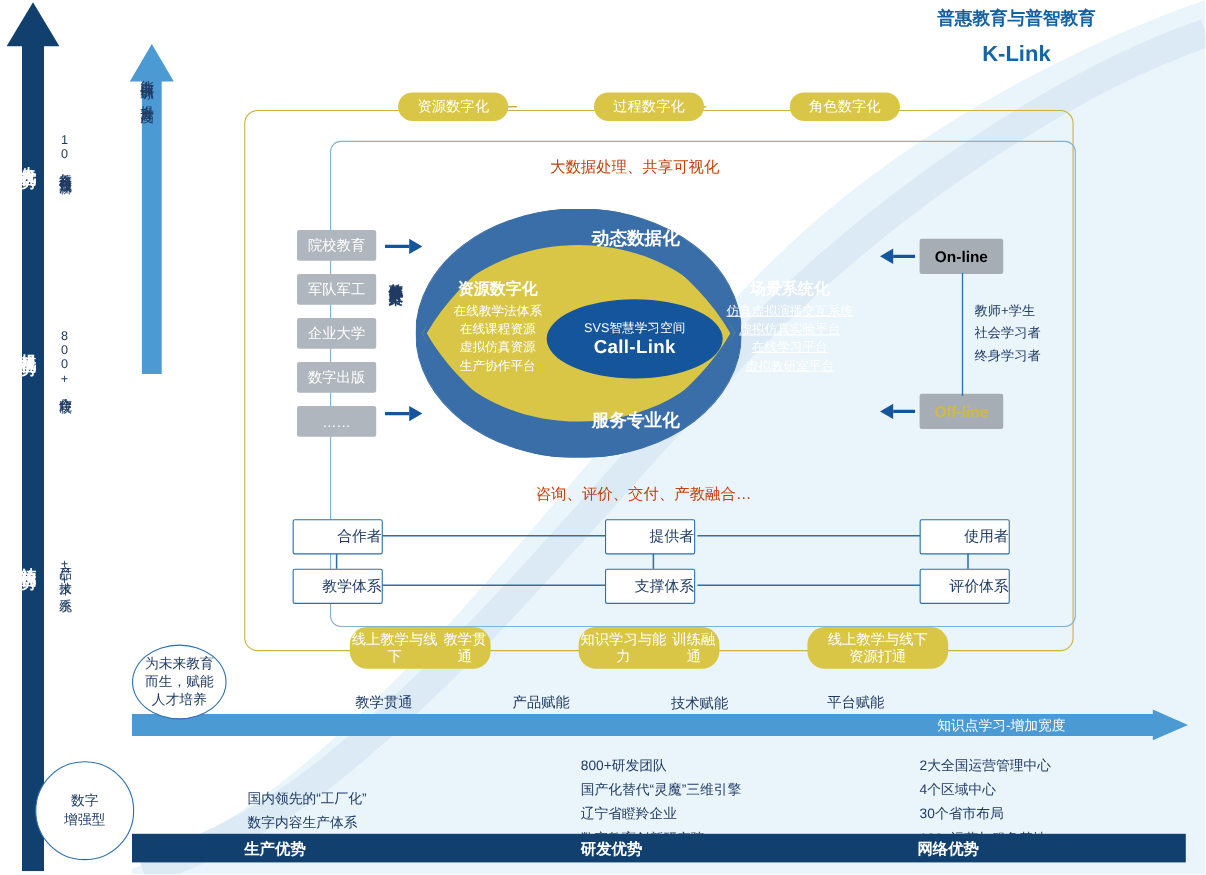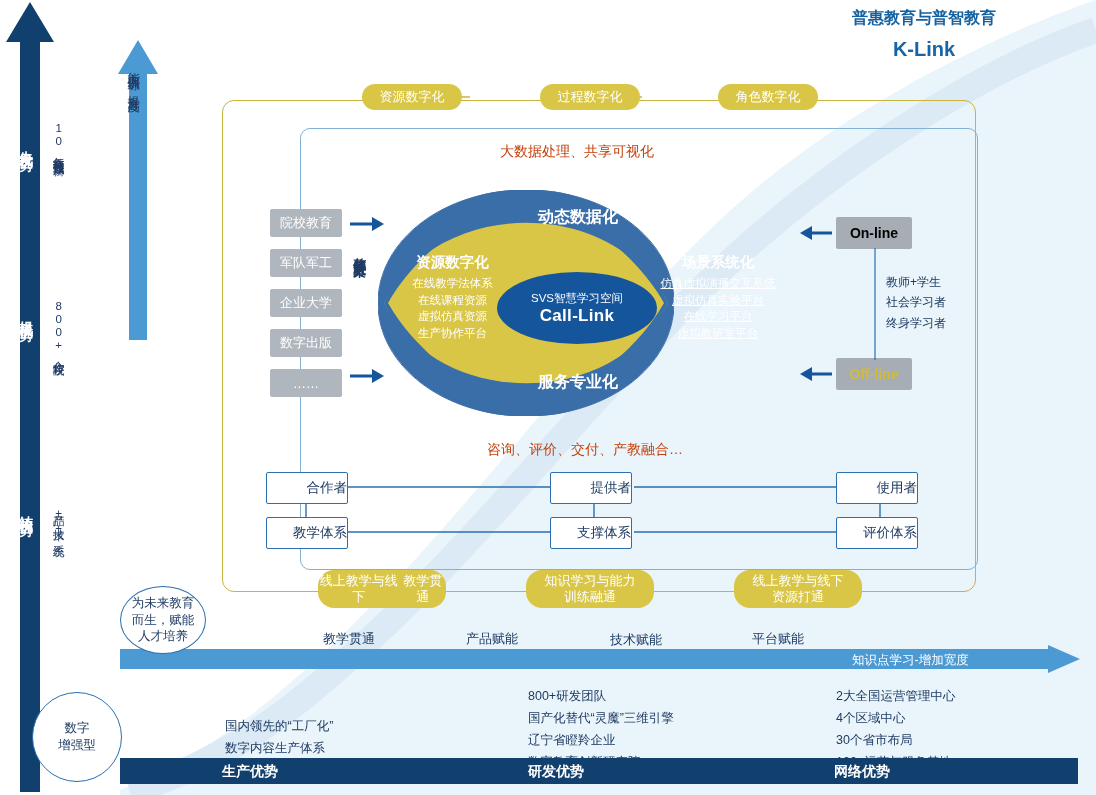--- a/index.html
+++ b/index.html
@@ -309,21 +309,21 @@
   <span>支撑体系</span>
 </div>
 <div class="wbox" style="left:836px;top:517px;width:80px;">
   <span>评价体系</span>
 </div>
 
 <div class="pill two" style="left:318px;top:570px;width:128px;height:38px;flex-direction:row;">
   <span>线上教学与线下</span>
   <span>教学贯通</span>
 </div>
-<div class="pill two" style="left:526px;top:570px;width:128px;height:38px;flex-direction:column;">
+<div class="pill two" style="left:526px;top:570px;width:128px;height:38px;">
   <span>知识学习与能力</span>
   <span>训练融通</span>
 </div>
 <div class="pill two" style="left:734px;top:570px;width:128px;height:38px;flex-direction:column;">
   <span>线上教学与线下</span>
   <span>资源打通</span>
 </div>
 
 <div class="enable-lbl" style="left:323px;top:630px;">教学贯通</div>
 <div class="enable-lbl" style="left:466px;top:630px;">产品赋能</div>

